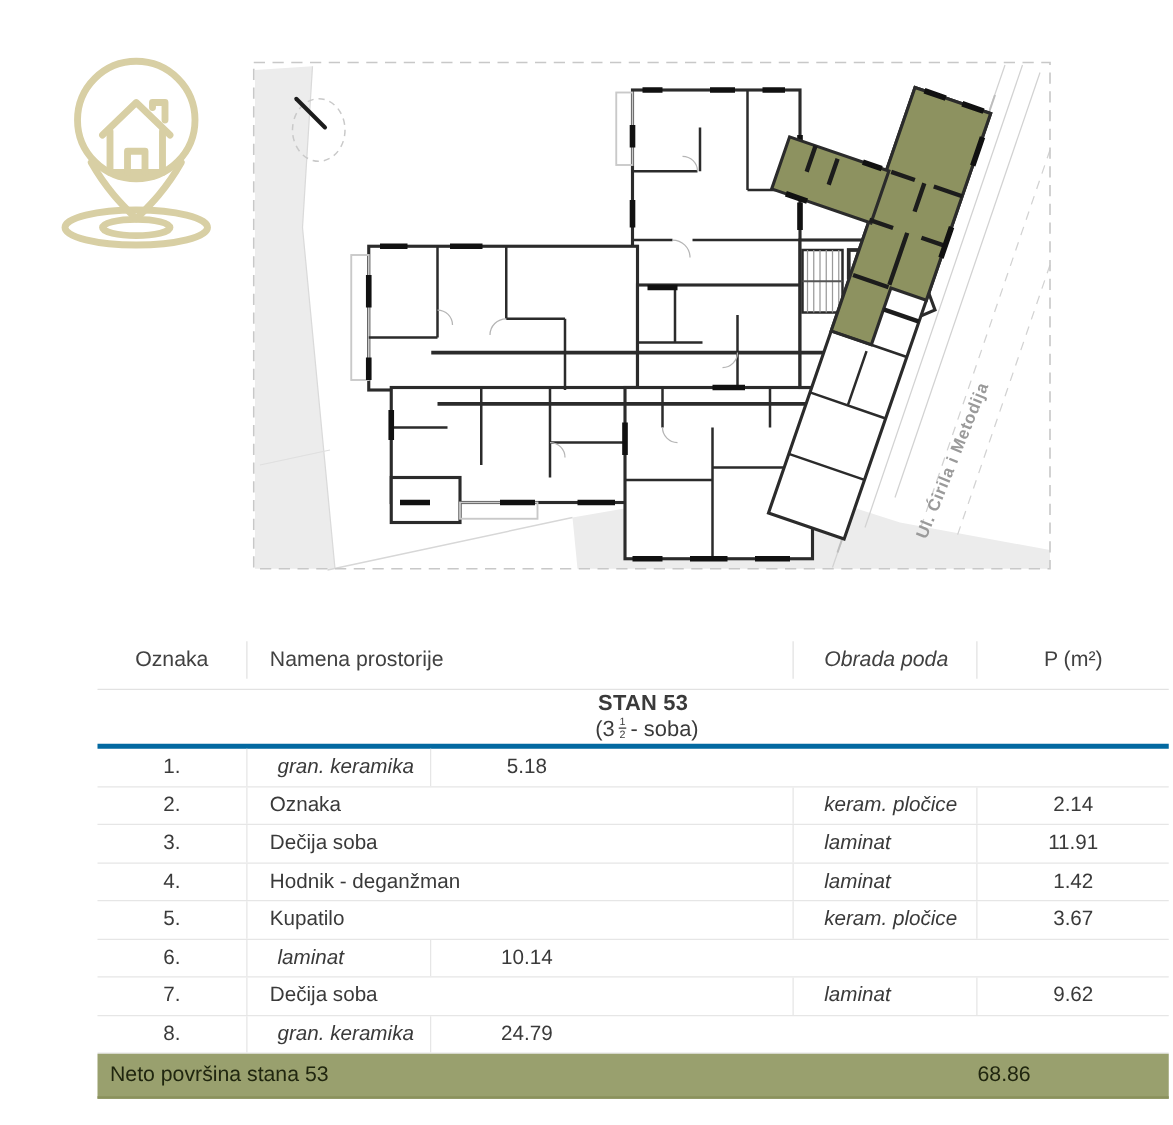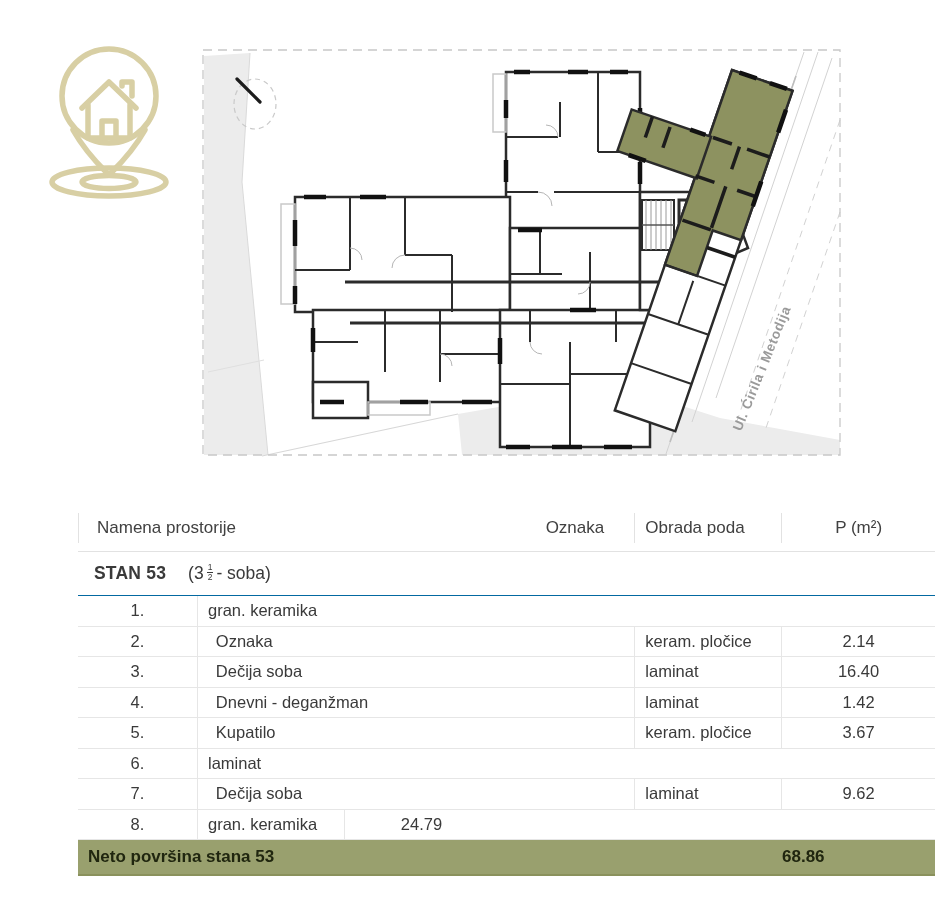--- a/index.html
+++ b/index.html
@@ -12,33 +12,33 @@
   
   .plan{position:absolute;left:200px;top:42px;width:645px;height:425px;}
 
   
   .tbl{position:absolute;left:78px;top:505px;width:857px;color:#3a3a3a;}
   .tr{display:flex;align-items:center;}
   .thead{height:46px;border-bottom:1px solid #e2e2e2;color:#414141;font-size:17px;}
   .thead .c{display:flex;align-items:center;height:30px;}
   .c1{width:119px;justify-content:center;text-align:center;}
   .c2{width:438px;padding-left:18px;box-sizing:border-box;}
-  .c3{width:147px;padding-left:10px;box-sizing:border-box;}
+  .c3{width:147px;padding-left:24px;box-sizing:border-box;font-style:italic;}
   .c4{width:153px;justify-content:center;text-align:right;}
   .thead .c2,.thead .c3,.thead .c4{border-left:1px solid #e2e2e2;height:30px;}
-  .stanrow{height:43px;border-bottom:1px solid #0369a1;font-size:17.5px;}
+  .stanrow{height:43px;border-bottom:4px solid #0369a1;font-size:17.5px;flex-direction:column;}
   .stanrow .stan{font-weight:700;letter-spacing:.2px;padding-left:16px;}
   .stanrow .soban{margin-left:22px;display:inline-flex;align-items:center;gap:3px;}
   .frac{display:inline-flex;flex-direction:column;font-size:8.5px;line-height:1.05;text-align:center;transform:translateY(-1px);}
   .frac .ftop{border-bottom:1px solid #3a3a3a;padding:0 1px;}
   .body-rows .tr{height:29.5px;border-bottom:1px solid #e6e6e6;font-size:16.5px;}
   .body-rows .c2,.body-rows .c3,.body-rows .c4{border-left:1px solid #e6e6e6;height:100%;display:flex;align-items:center;}
   .body-rows .c4{justify-content:center;}
   .body-rows .c1{display:flex;align-items:center;justify-content:center;height:100%;}
-  .tfoot{height:34px;background:#99a06e;border-bottom:2px solid #8a915c;color:#20260f;font-size:17px;font-weight:700;}
+  .tfoot{height:34px;background:#99a06e;border-bottom:2px solid #8a915c;color:#20260f;font-size:17px;font-weight:400;}
   .tfoot .flabel{flex:1;padding-left:10px;}
   .tfoot .fval{width:153px;}
 </style>
 </head>
 <body>
 
 <div class="page">
 
   <svg class="logo" viewBox="0 0 138 172">
     <g fill="none" stroke="#d8cfa4" stroke-width="5.5" stroke-linecap="round" stroke-linejoin="round">
@@ -159,75 +159,77 @@
       <path d="M240,312 a12,12 0 0 1 12,12"></path>
       <path d="M390,240 a12,12 0 0 1 -12,12"></path>
       <path d="M150,206 a12,12 0 0 1 12,12"></path>
       <path d="M330,300 a12,12 0 0 0 12,12"></path>
     </g>
   </svg>
 
   <div class="tbl">
 
     <div class="tr thead">
+      <div class="c c1">Oznaka</div>
       <div class="c c2">Namena prostorije</div>
-      <div class="c c1">Oznaka</div>
       <div class="c c3">Obrada poda</div>
       <div class="c c4">P (m²)</div>
     </div>
 
     <div class="tr stanrow">
       <span class="stan">STAN 53</span>
       <span class="soban">
         <span>(3</span>
         <span class="frac">
           <span class="ftop">1</span>
           <span>2</span>
         </span>
         <span>- soba)</span>
       </span>
     </div>
 
     <div class="body-rows">
       <div class="tr">
         <div class="c1">1.</div>
         <div class="c3">gran. keramika</div>
+        <div class="c4">5.18</div>
       </div>
 
       <div class="tr">
         <div class="c1">2.</div>
         <div class="c2">Oznaka</div>
         <div class="c3">keram. pločice</div>
         <div class="c4">2.14</div>
       </div>
 
       <div class="tr">
         <div class="c1">3.</div>
         <div class="c2">Dečija soba</div>
         <div class="c3">laminat</div>
-        <div class="c4">16.40</div>
+        <div class="c4">11.91</div>
       </div>
 
       <div class="tr">
         <div class="c1">4.</div>
-        <div class="c2">Dnevni - deganžman</div>
+        <div class="c2">Hodnik - deganžman</div>
         <div class="c3">laminat</div>
         <div class="c4">1.42</div>
       </div>
 
       <div class="tr">
         <div class="c1">5.</div>
         <div class="c2">Kupatilo</div>
         <div class="c3">keram. pločice</div>
         <div class="c4">3.67</div>
       </div>
 
       <div class="tr">
         <div class="c1">6.</div>
         <div class="c3">laminat</div>
+        <div class="c4">10.14</div>
       </div>
 
       <div class="tr">
         <div class="c1">7.</div>
         <div class="c2">Dečija soba</div>
         <div class="c3">laminat</div>
         <div class="c4">9.62</div>
       </div>
 
       <div class="tr">

